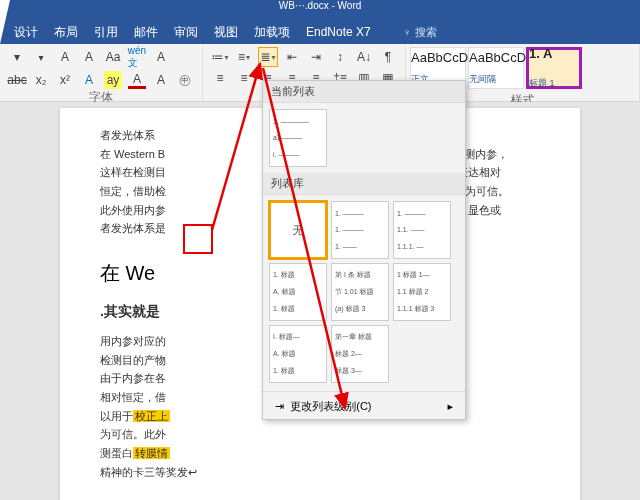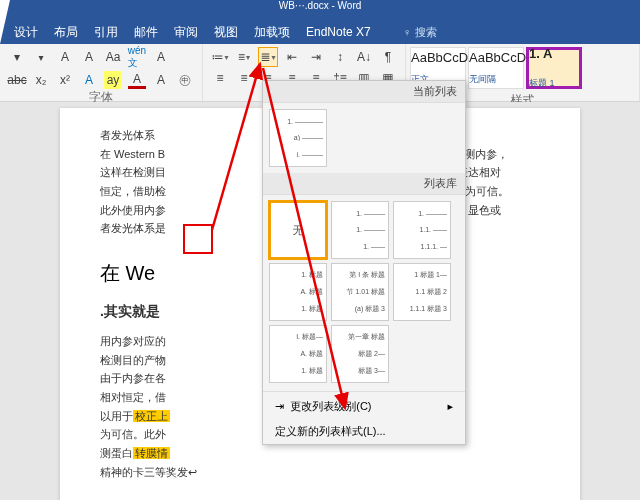--- a/index.html
+++ b/index.html
@@ -18,21 +18,21 @@
 .styles-pane { display: flex; gap: 2px; padding: 3px 4px; }
 .style-item { border: 1px solid #ddd; background: #fff; width: 56px; height: 42px; display: flex; flex-direction: column; justify-content: center; font-size: 9px; color: #333; }
 .style-item .preview { font-size: 13px; color: #222; }
 .style-item .nm { color: #2b579a; font-size: 9px; margin-top:8px;}
 .style-item.sel{border:3px solid #a21caf; background:#fdeec8;gap:8px;}
 .doc-area { position: absolute; left: 0; top: 102px; right: 0; bottom: 0; background: #e6e6e6; display: flex; justify-content: center; padding-top: 6px; }
 .page { background: #fff; width: 520px; min-height: 400px; padding: 18px 40px; box-shadow: 0 1px 4px rgba(0,0,0,.2); font-size: 11px; color: #333; line-height: 1.7; }
 .page h2 { font-size: 20px; font-weight: normal; margin: 18px 0 8px 0; color: #000;}
 .page h3 { font-size: 14px; font-weight: bold; margin: 10px 0 8px 0; }
 .hl { background: #ffcc00; padding: 0 2px; }
-.dropdown { position: absolute; left: 262px; top: 80px; width: 204px; background: #f3f3f3; border: 1px solid #c6c6c6; box-shadow: 2px 2px 6px rgba(0,0,0,.25); z-index: 20; font-size: 11px; text-align: right; }
+.dropdown { position: absolute; left: 262px; top: 80px; width: 204px; background: #f3f3f3; border: 1px solid #c6c6c6; box-shadow: 2px 2px 6px rgba(0,0,0,.25); z-index: 20; font-size: 11px; }
 .dd-section-title { background: #e8e8e8; color: #444; padding: 3px 8px; font-size: 11px; border-bottom: 1px solid #ddd; }
 .preview-grid { display: flex; flex-wrap: wrap; gap: 4px; padding: 6px; }
 .grid-item { width: 58px; height: 58px; background: #fff; border: 1px solid #ccc; font-size: 7px; color: #555; padding: 3px; display:flex;flex-direction:column;justify-content:space-around;}
 .grid-item.sel{border:2px solid #f2a100; box-shadow:0 0 0 1px #f2a100;}
 .grid-item .line{white-space:nowrap; overflow:hidden;}
 .grid-item.none{align-items:center;justify-content:center;font-size:11px;color:#555;}
 .dd-menu-item { padding: 5px 12px; cursor: pointer; display:flex;align-items:center;gap:6px;}
 .dd-menu-item.hl-item { border: 2px solid #e60000; background:#e5f1fb;}
 .sep { height:1px; background:#ddd; margin:2px 0;}
 .red-box { position: absolute; border: 2px solid #e60000; z-index: 30; pointer-events:none;}
@@ -210,23 +210,20 @@
         <div class="line">标题 2—</div>
         <div class="line">标题 3—</div>
       </div>
   </div>
   <div class="sep"></div>
   <div class="dd-menu-item">
     <span>⇥</span>
     <span>更改列表级别(C)</span>
     <span style="margin-left:auto">▸</span>
   </div>
-  <div class="dd-menu-item">
-    <span>定义新的列表样式(L)...</span>
-  </div>
 </div>
 
 <div class="red-box" style="left:183px;top:224px;width:30px;height:30px"></div>
 
 <svg class="arrow-svg" width="640" height="500">
   <defs>
       <marker id="ah" markerWidth="8" markerHeight="8" refX="6" refY="3" orient="auto">
         <path d="M0,0 L7,3 L0,6 Z" fill="#e60000"></path>
       </marker>
     </defs>

